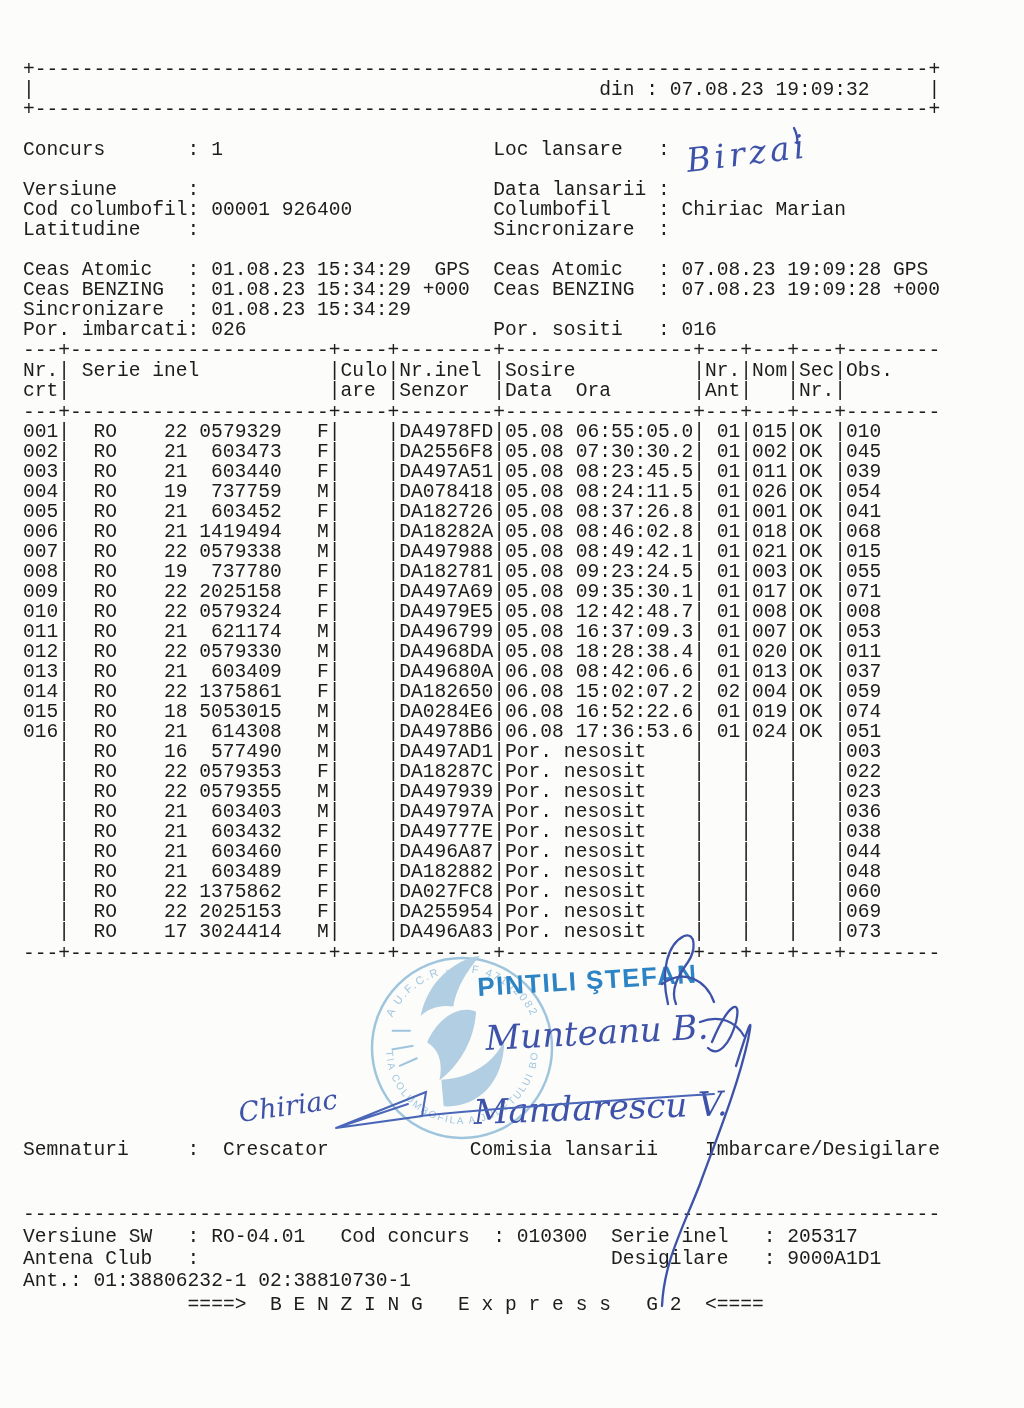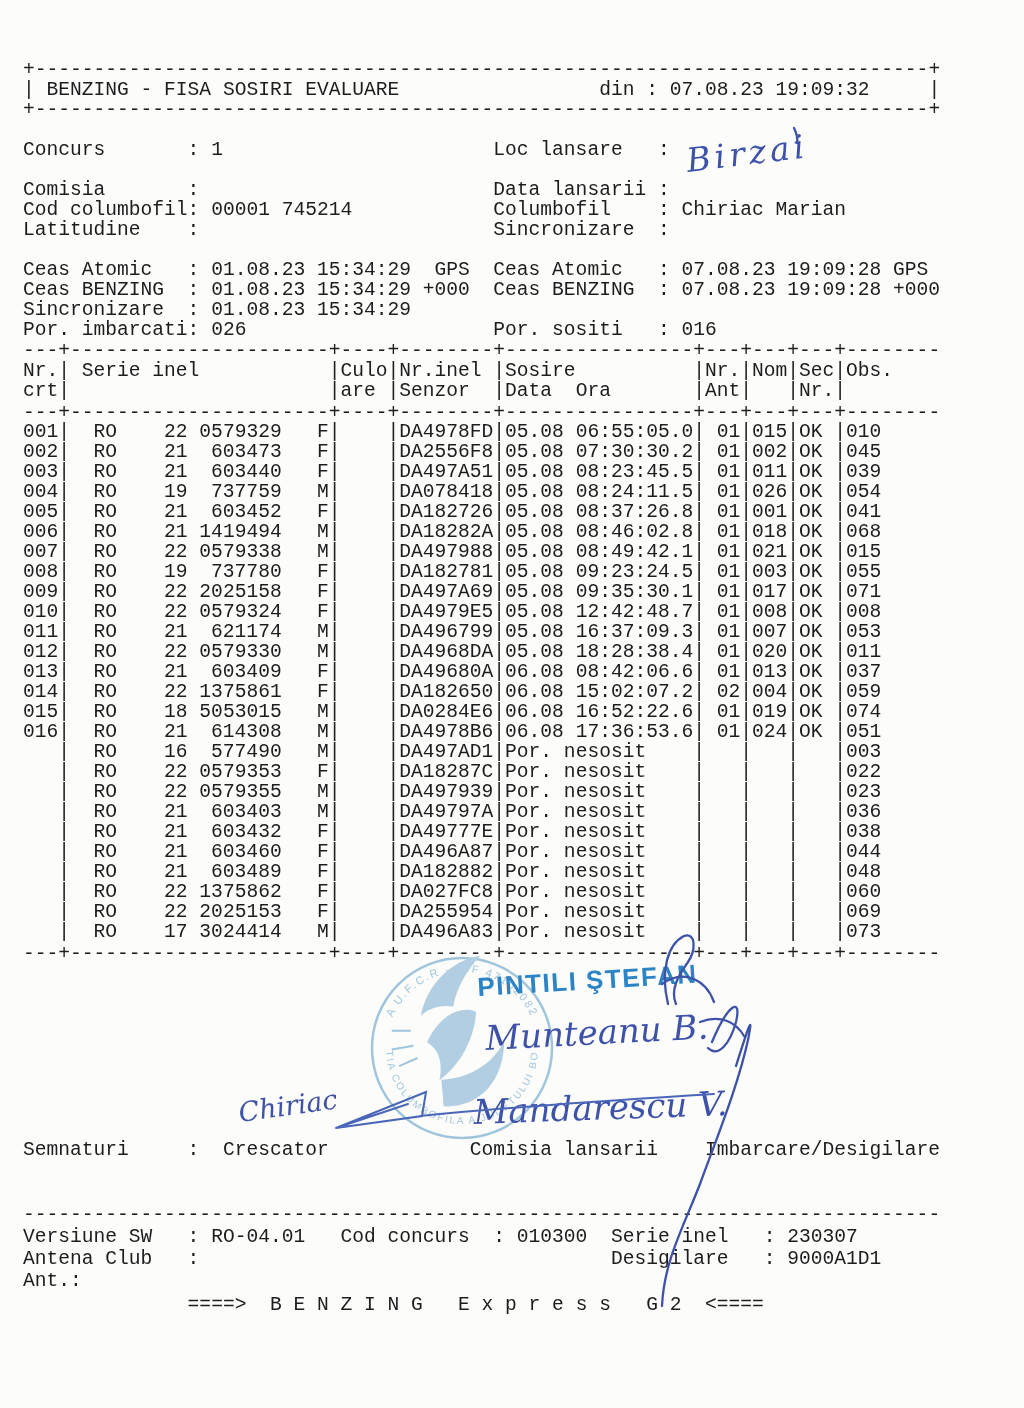--- a/index.html
+++ b/index.html
@@ -13,25 +13,25 @@
   .ink2{stroke:#4a66b8;stroke-width:2;fill:none;stroke-linecap:round;}
   .sig{font-family:"DejaVu Serif",serif;font-style:italic;fill:#3d52a8;}
   .stamp-txt{font-family:"Liberation Sans",sans-serif;letter-spacing:2px;fill:#8fbcd9;}
 </style>
 </head>
 <body>
 
 <div id="page">
   <div id="print-layer">
       <div class="ln" style="top: 60px;"><span style="left: 0ch;">+----------------------------------------------------------------------------+</span></div>
-      <div class="ln" style="top: 80px;"><span style="left: 0ch;">|</span><span style="left: 2ch;">BENZING - FISA SOSIRI EVALUARE</span><span style="left: 49ch;">din</span><span style="left: 53ch;">:</span><span style="left: 55ch;">07.08.23 19:09:32</span><span style="left: 77ch;">|</span></div>
+      <div class="ln" style="top: 80px;"><span style="left: 0ch;">|</span><span style="left: 49ch;">din</span><span style="left: 53ch;">:</span><span style="left: 55ch;">07.08.23 19:09:32</span><span style="left: 77ch;">|</span></div>
       <div class="ln" style="top: 100px;"><span style="left: 0ch;">+----------------------------------------------------------------------------+</span></div>
       <div class="ln" style="top: 140px;"><span style="left: 0ch;">Concurs</span><span style="left: 14ch;">:</span><span style="left: 16ch;">1</span><span style="left: 40ch;">Loc lansare</span><span style="left: 54ch;">:</span><span style="left: 56ch;"></span></div>
-      <div class="ln" style="top: 180px;"><span style="left: 0ch;">Comisia</span><span style="left: 14ch;">:</span><span style="left: 16ch;"></span><span style="left: 40ch;">Data lansarii</span><span style="left: 54ch;">:</span><span style="left: 56ch;"></span></div>
-      <div class="ln" style="top: 200px;"><span style="left: 0ch;">Cod columbofil</span><span style="left: 14ch;">:</span><span style="left: 16ch;">00001 745214</span><span style="left: 40ch;">Columbofil</span><span style="left: 54ch;">:</span><span style="left: 56ch;">Chiriac Marian</span></div>
+      <div class="ln" style="top: 180px;"><span style="left: 0ch;">Versiune</span><span style="left: 14ch;">:</span><span style="left: 16ch;"></span><span style="left: 40ch;">Data lansarii</span><span style="left: 54ch;">:</span><span style="left: 56ch;"></span></div>
+      <div class="ln" style="top: 200px;"><span style="left: 0ch;">Cod columbofil</span><span style="left: 14ch;">:</span><span style="left: 16ch;">00001 926400</span><span style="left: 40ch;">Columbofil</span><span style="left: 54ch;">:</span><span style="left: 56ch;">Chiriac Marian</span></div>
       <div class="ln" style="top: 220px;"><span style="left: 0ch;">Latitudine</span><span style="left: 14ch;">:</span><span style="left: 16ch;"></span><span style="left: 40ch;">Sincronizare</span><span style="left: 54ch;">:</span><span style="left: 56ch;"></span></div>
       <div class="ln" style="top: 260px;"><span style="left: 0ch;">Ceas Atomic</span><span style="left: 14ch;">:</span><span style="left: 16ch;">01.08.23 15:34:29</span><span style="left: 35ch;">GPS</span><span style="left: 40ch;">Ceas Atomic</span><span style="left: 54ch;">:</span><span style="left: 56ch;">07.08.23 19:09:28</span><span style="left: 74ch;">GPS</span></div>
       <div class="ln" style="top: 280px;"><span style="left: 0ch;">Ceas BENZING</span><span style="left: 14ch;">:</span><span style="left: 16ch;">01.08.23 15:34:29</span><span style="left: 34ch;">+000</span><span style="left: 40ch;">Ceas BENZING</span><span style="left: 54ch;">:</span><span style="left: 56ch;">07.08.23 19:09:28</span><span style="left: 74ch;">+000</span></div>
       <div class="ln" style="top: 300px;"><span style="left: 0ch;">Sincronizare</span><span style="left: 14ch;">:</span><span style="left: 16ch;">01.08.23 15:34:29</span></div>
       <div class="ln" style="top: 320px;"><span style="left: 0ch;">Por. imbarcati</span><span style="left: 14ch;">:</span><span style="left: 16ch;">026</span><span style="left: 40ch;">Por. sositi</span><span style="left: 54ch;">:</span><span style="left: 56ch;">016</span></div>
       <div class="ln" style="top: 341px;"><span style="left: 0ch;">---+----------------------+----+--------+----------------+---+---+---+--------</span></div>
       <div class="ln" style="top: 361px;"><span style="left: 0ch;">Nr.</span><span style="left: 3ch;">|</span><span style="left: 5ch;">Serie inel</span><span style="left: 26ch;">|</span><span style="left: 27ch;">Culo</span><span style="left: 31ch;">|</span><span style="left: 32ch;">Nr.inel</span><span style="left: 40ch;">|</span><span style="left: 41ch;">Sosire</span><span style="left: 57ch;">|</span><span style="left: 58ch;">Nr.</span><span style="left: 61ch;">|</span><span style="left: 62ch;">Nom</span><span style="left: 65ch;">|</span><span style="left: 66ch;">Sec</span><span style="left: 69ch;">|</span><span style="left: 70ch;">Obs.</span></div>
       <div class="ln" style="top: 381px;"><span style="left: 0ch;">crt</span><span style="left: 3ch;">|</span><span style="left: 26ch;">|</span><span style="left: 27ch;">are</span><span style="left: 31ch;">|</span><span style="left: 32ch;">Senzor</span><span style="left: 40ch;">|</span><span style="left: 41ch;">Data</span><span style="left: 47ch;">Ora</span><span style="left: 57ch;">|</span><span style="left: 58ch;">Ant</span><span style="left: 61ch;">|</span><span style="left: 65ch;">|</span><span style="left: 66ch;">Nr.</span><span style="left: 69ch;">|</span></div>
       <div class="ln" style="top: 403px;"><span style="left: 0ch;">---+----------------------+----+--------+----------------+---+---+---+--------</span></div>
       <div class="ln" style="top: 422px;"><span style="left: 0ch;">001</span><span style="left: 3ch;">|</span><span style="left: 6ch;">RO</span><span style="left: 12ch;">22</span><span class="w7" style="left: 15ch;">0579329</span><span style="left: 25ch;">F</span><span style="left: 26ch;">|</span><span style="left: 31ch;">|</span><span style="left: 32ch;">DA4978FD</span><span style="left: 40ch;">|</span><span style="left: 41ch;">05.08 06:55:05.0</span><span style="left: 57ch;">|</span><span style="left: 59ch;">01</span><span style="left: 61ch;">|</span><span style="left: 62ch;">015</span><span style="left: 65ch;">|</span><span style="left: 66ch;">OK</span><span style="left: 69ch;">|</span><span style="left: 70ch;">010</span></div>
@@ -56,23 +56,23 @@
       <div class="ln" style="top: 802px;"><span style="left: 3ch;">|</span><span style="left: 6ch;">RO</span><span style="left: 12ch;">21</span><span class="w7" style="left: 15ch;">603403</span><span style="left: 25ch;">M</span><span style="left: 26ch;">|</span><span style="left: 31ch;">|</span><span style="left: 32ch;">DA49797A</span><span style="left: 40ch;">|</span><span style="left: 41ch;">Por. nesosit</span><span style="left: 57ch;">|</span><span style="left: 61ch;">|</span><span style="left: 65ch;">|</span><span style="left: 69ch;">|</span><span style="left: 70ch;">036</span></div>
       <div class="ln" style="top: 822px;"><span style="left: 3ch;">|</span><span style="left: 6ch;">RO</span><span style="left: 12ch;">21</span><span class="w7" style="left: 15ch;">603432</span><span style="left: 25ch;">F</span><span style="left: 26ch;">|</span><span style="left: 31ch;">|</span><span style="left: 32ch;">DA49777E</span><span style="left: 40ch;">|</span><span style="left: 41ch;">Por. nesosit</span><span style="left: 57ch;">|</span><span style="left: 61ch;">|</span><span style="left: 65ch;">|</span><span style="left: 69ch;">|</span><span style="left: 70ch;">038</span></div>
       <div class="ln" style="top: 842px;"><span style="left: 3ch;">|</span><span style="left: 6ch;">RO</span><span style="left: 12ch;">21</span><span class="w7" style="left: 15ch;">603460</span><span style="left: 25ch;">F</span><span style="left: 26ch;">|</span><span style="left: 31ch;">|</span><span style="left: 32ch;">DA496A87</span><span style="left: 40ch;">|</span><span style="left: 41ch;">Por. nesosit</span><span style="left: 57ch;">|</span><span style="left: 61ch;">|</span><span style="left: 65ch;">|</span><span style="left: 69ch;">|</span><span style="left: 70ch;">044</span></div>
       <div class="ln" style="top: 862px;"><span style="left: 3ch;">|</span><span style="left: 6ch;">RO</span><span style="left: 12ch;">21</span><span class="w7" style="left: 15ch;">603489</span><span style="left: 25ch;">F</span><span style="left: 26ch;">|</span><span style="left: 31ch;">|</span><span style="left: 32ch;">DA182882</span><span style="left: 40ch;">|</span><span style="left: 41ch;">Por. nesosit</span><span style="left: 57ch;">|</span><span style="left: 61ch;">|</span><span style="left: 65ch;">|</span><span style="left: 69ch;">|</span><span style="left: 70ch;">048</span></div>
       <div class="ln" style="top: 882px;"><span style="left: 3ch;">|</span><span style="left: 6ch;">RO</span><span style="left: 12ch;">22</span><span class="w7" style="left: 15ch;">1375862</span><span style="left: 25ch;">F</span><span style="left: 26ch;">|</span><span style="left: 31ch;">|</span><span style="left: 32ch;">DA027FC8</span><span style="left: 40ch;">|</span><span style="left: 41ch;">Por. nesosit</span><span style="left: 57ch;">|</span><span style="left: 61ch;">|</span><span style="left: 65ch;">|</span><span style="left: 69ch;">|</span><span style="left: 70ch;">060</span></div>
       <div class="ln" style="top: 902px;"><span style="left: 3ch;">|</span><span style="left: 6ch;">RO</span><span style="left: 12ch;">22</span><span class="w7" style="left: 15ch;">2025153</span><span style="left: 25ch;">F</span><span style="left: 26ch;">|</span><span style="left: 31ch;">|</span><span style="left: 32ch;">DA255954</span><span style="left: 40ch;">|</span><span style="left: 41ch;">Por. nesosit</span><span style="left: 57ch;">|</span><span style="left: 61ch;">|</span><span style="left: 65ch;">|</span><span style="left: 69ch;">|</span><span style="left: 70ch;">069</span></div>
       <div class="ln" style="top: 922px;"><span style="left: 3ch;">|</span><span style="left: 6ch;">RO</span><span style="left: 12ch;">17</span><span class="w7" style="left: 15ch;">3024414</span><span style="left: 25ch;">M</span><span style="left: 26ch;">|</span><span style="left: 31ch;">|</span><span style="left: 32ch;">DA496A83</span><span style="left: 40ch;">|</span><span style="left: 41ch;">Por. nesosit</span><span style="left: 57ch;">|</span><span style="left: 61ch;">|</span><span style="left: 65ch;">|</span><span style="left: 69ch;">|</span><span style="left: 70ch;">073</span></div>
       <div class="ln" style="top: 944px;"><span style="left: 0ch;">---+----------------------+----+--------+----------------+---+---+---+--------</span></div>
       <div class="ln" style="top: 1140px;"><span style="left: 0ch;">Semnaturi</span><span style="left: 14ch;">:</span><span style="left: 17ch;">Crescator</span><span style="left: 38ch;">Comisia lansarii</span><span style="left: 58ch;">Imbarcare/Desigilare</span></div>
       <div class="ln" style="top: 1205px;"><span style="left: 0ch;">------------------------------------------------------------------------------</span></div>
-      <div class="ln" style="top: 1227px;"><span style="left: 0ch;">Versiune SW</span><span style="left: 14ch;">:</span><span style="left: 16ch;">RO-04.01</span><span style="left: 27ch;">Cod concurs</span><span style="left: 40ch;">:</span><span style="left: 42ch;">010300</span><span style="left: 50ch;">Serie inel</span><span style="left: 63ch;">:</span><span style="left: 65ch;">230307</span></div>
+      <div class="ln" style="top: 1227px;"><span style="left: 0ch;">Versiune SW</span><span style="left: 14ch;">:</span><span style="left: 16ch;">RO-04.01</span><span style="left: 27ch;">Cod concurs</span><span style="left: 40ch;">:</span><span style="left: 42ch;">010300</span><span style="left: 50ch;">Serie inel</span><span style="left: 63ch;">:</span><span style="left: 65ch;">205317</span></div>
       <div class="ln" style="top: 1249px;"><span style="left: 0ch;">Antena Club</span><span style="left: 14ch;">:</span><span style="left: 50ch;">Desigilare</span><span style="left: 63ch;">:</span><span style="left: 65ch;">9000A1D1</span></div>
-      <div class="ln" style="top: 1271px;"><span style="left: 0ch;">Ant.</span><span style="left: 4ch;">:</span></div>
+      <div class="ln" style="top: 1271px;"><span style="left: 0ch;">Ant.</span><span style="left: 4ch;">:</span><span style="left: 6ch;">01:38806232-1 02:38810730-1</span></div>
       <div class="ln" style="top: 1295px;"><span style="left: 14ch;">====&gt;  B E N Z I N G   E x p r e s s   G 2  &lt;====</span></div>
     </div>
 
   <svg id="overlay" width="1024" height="1408" viewBox="0 0 1024 1408">
 
     <text x="688" y="172" class="sig" font-size="33" letter-spacing="4" transform="rotate(-7 688 172)" fill="#3b55a8">Birzai</text>
     <path class="ink" d="M794,128 c3,6 4,10 3,15"></path>
 
     <g opacity="0.85">
       <circle cx="462" cy="1048" r="90" fill="none" stroke="#8fbcd9" stroke-width="2.5"></circle>

